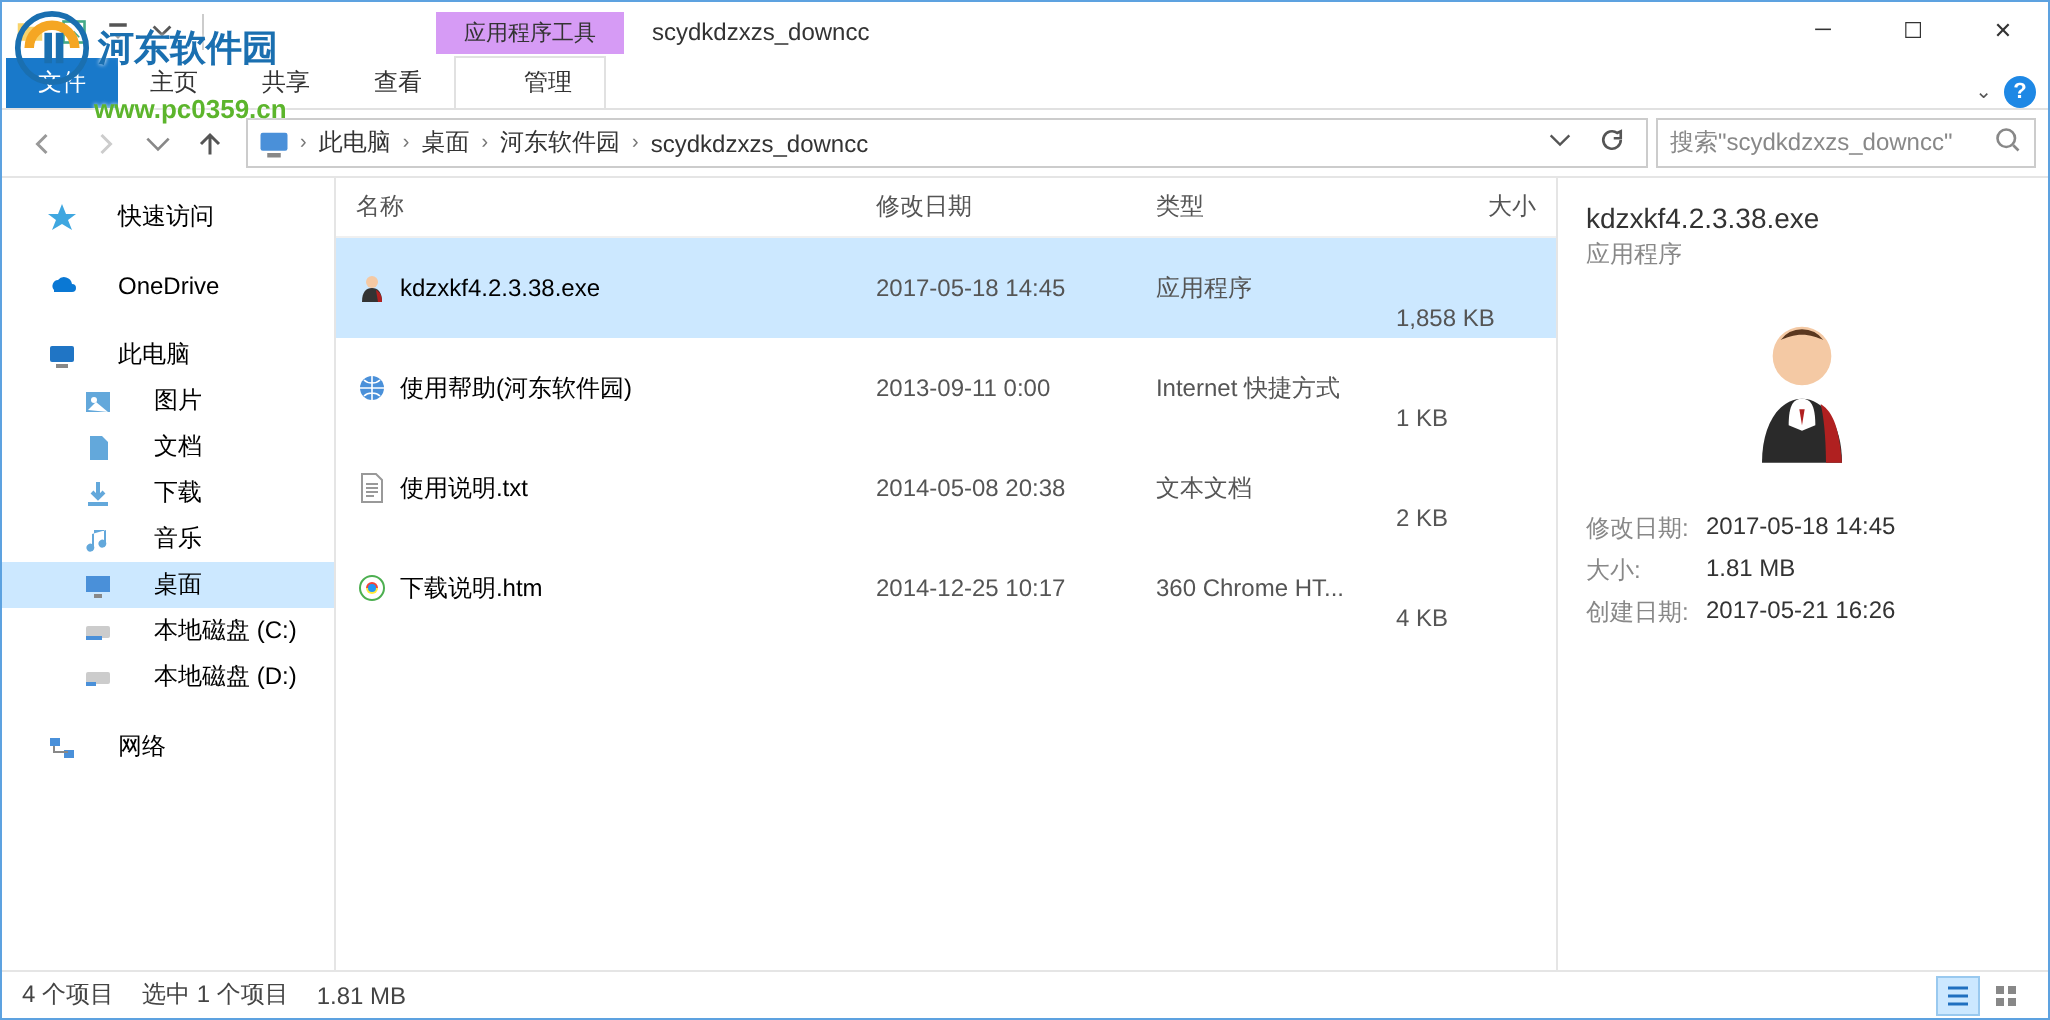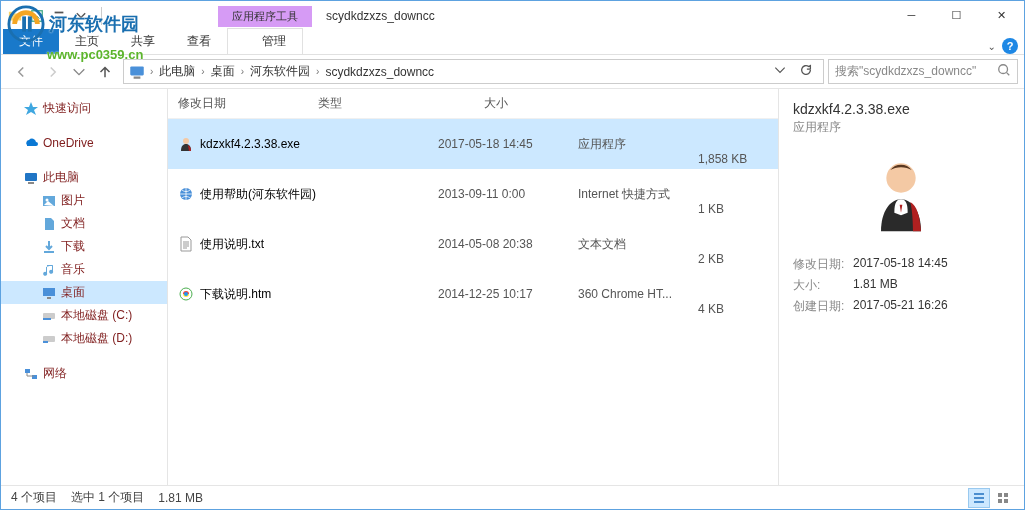--- a/index.html
+++ b/index.html
@@ -36,21 +36,21 @@
 .bc-sep { color: #777; font-size: 10px; }
 .refresh { padding: 0 6px; color: #555; }
 .refresh svg { width: 14px; height: 14px; }
 .searchbox { width: 190px; height: 25px; border: 1px solid #ccc; display: flex; align-items: center; padding: 0 6px; color: #888; }
 .searchbox .sicon { margin-left: auto; }
 
 
 .explorer-body { display: flex; height: 398px; }
 .navpane { width: 170px; border-right: 1px solid #e5e5e5; padding: 8px 0; overflow: hidden; }
 .nav-group { margin-bottom: 12px; }
-.nav-item { display: flex; align-items: center; padding: 3px 8px 3px 22px; gap: 4px; color: #7f1d1d; }
+.nav-item { display: flex; align-items: center; padding: 3px 8px 3px 22px; gap: 20px; color: #000000; }
 .nav-item.L2 { padding-left: 40px; }
 .nav-item.sel { background: #cce8ff; }
 .nicon { width: 16px; height: 16px; display: flex; align-items: center; justify-content: center; }
 
 .filepane { flex: 1; display: flex; flex-direction: column; }
 .cols { display: flex; padding: 6px 0 6px 10px; border-bottom: 1px solid #f0f0f0; color: #555; }
 .col-name { width: 260px; }
 .col-date { width: 140px; }
 .col-type { width: 120px; }
 .col-size { width: 80px; text-align: right; padding-right: 10px; }
@@ -305,20 +305,21 @@
               <path d="M4 7v3h7" fill="none" stroke="#888"></path>
             </svg>
           </span>
           <span>网络</span>
         </div>
     </div>
   </div>
 
   <div class="filepane">
     <div class="cols">
+      <div class="col-name">名称</div>
       <div class="col-date">修改日期</div>
       <div class="col-type">类型</div>
       <div class="col-size">大小</div>
     </div>
     <div id="file-rows">
         <div class="filerow selected">
           <div class="fcell-name">
             <span class="ficon"><svg viewBox="0 0 16 16">
                 <circle cx="8" cy="5" r="3" fill="#f4c9a4"></circle>
                 <path d="M3 15c0-5 2-7 5-7s5 2 5 7z" fill="#333"></path>

